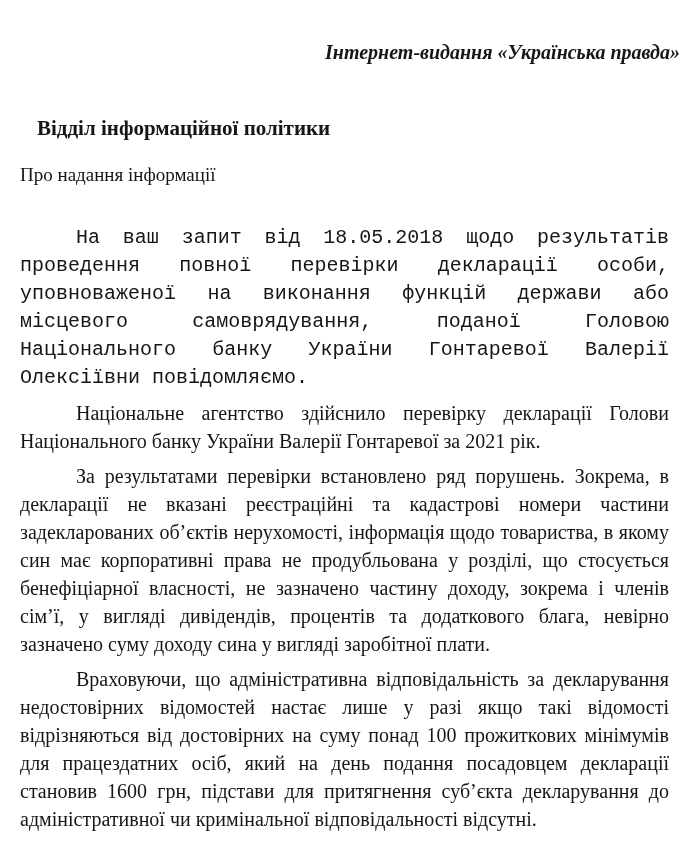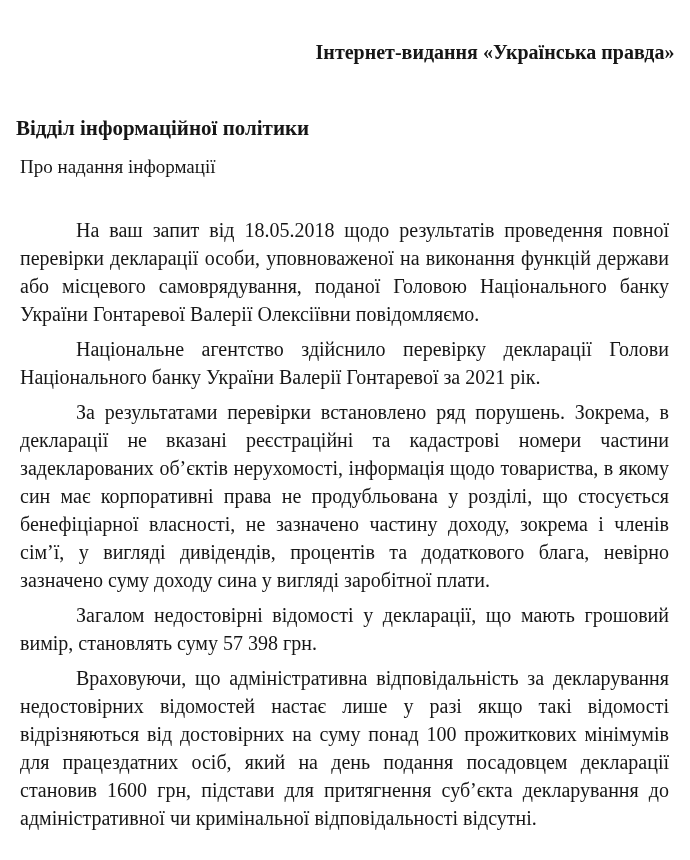--- a/index.html
+++ b/index.html
@@ -17,45 +17,47 @@
     overflow: hidden;
     box-sizing: border-box;
   }
   .header-block {
     padding-top: 36px;
     margin-left: 310px;
     margin-right: 10px;
     font-weight: bold;
     font-size: 20px;
     line-height: 33px;
-    text-align: center;
+    text-align: right;
+    font-style: italic;
   }
   .sender-block {
-    margin: 45px 20px 0 16px;
+    margin: 45px 20px 0 37px;
     font-weight: bold;
     font-size: 21px;
     line-height: 28px;
   }
   .subject-line {
-    margin: 12px 20px 0 20px;
+    margin: 20px 20px 0 20px;
     font-size: 19px;
     line-height: 26px;
   }
   .body-block {
     margin-top: 36px;
   }
   .body-block p {
     font-size: 20px;
     line-height: 28px;
     text-align: justify;
     text-indent: 56px;
     margin: 7px 21px 0 20px;
   }
   .body-block p:first-child {
     margin-top: 4px;
+    font-family: Liberation Mono, monospace;
   }
 </style>
 </head>
 <body>
 
 <div class="page">
 
   <div class="header-block">
     <div>Інтернет-видання «Українська правда»</div>
   </div>
@@ -63,17 +65,16 @@
   <div class="sender-block">
     <div>Відділ інформаційної політики</div>
   </div>
 
   <div class="subject-line">Про надання інформації</div>
 
   <div class="body-block">
     <p>На ваш запит від 18.05.2018 щодо результатів проведення повної перевірки декларації особи, уповноваженої на виконання функцій держави або місцевого самоврядування, поданої Головою Національного банку України Гонтаревої Валерії Олексіївни повідомляємо.</p>
     <p>Національне агентство здійснило перевірку декларації Голови Національного банку України Валерії Гонтаревої за 2021 рік.</p>
     <p>За результатами перевірки встановлено ряд порушень. Зокрема, в декларації  не вказані реєстраційні та кадастрові номери частини задекларованих об’єктів нерухомості,  інформація щодо товариства, в якому син має корпоративні права не продубльована у розділі, що стосується бенефіціарної власності,  не зазначено частину доходу, зокрема і членів сім’ї, у вигляді дивідендів, процентів та додаткового блага, невірно зазначено суму доходу сина у вигляді заробітної плати.</p>
-    <p>Загалом недостовірні відомості у декларації, що мають грошовий вимір, становлять суму 57 398 грн.</p>
     <p>Враховуючи, що адміністративна відповідальність за декларування недостовірних відомостей настає лише у разі якщо такі відомості відрізняються від достовірних на суму понад 100 прожиткових мінімумів для працездатних осіб, який на день подання посадовцем декларації становив 1600 грн, підстави для притягнення суб’єкта декларування до адміністративної чи кримінальної відповідальності відсутні.</p>
   </div>
 
 </div>
 
 </body></html>

